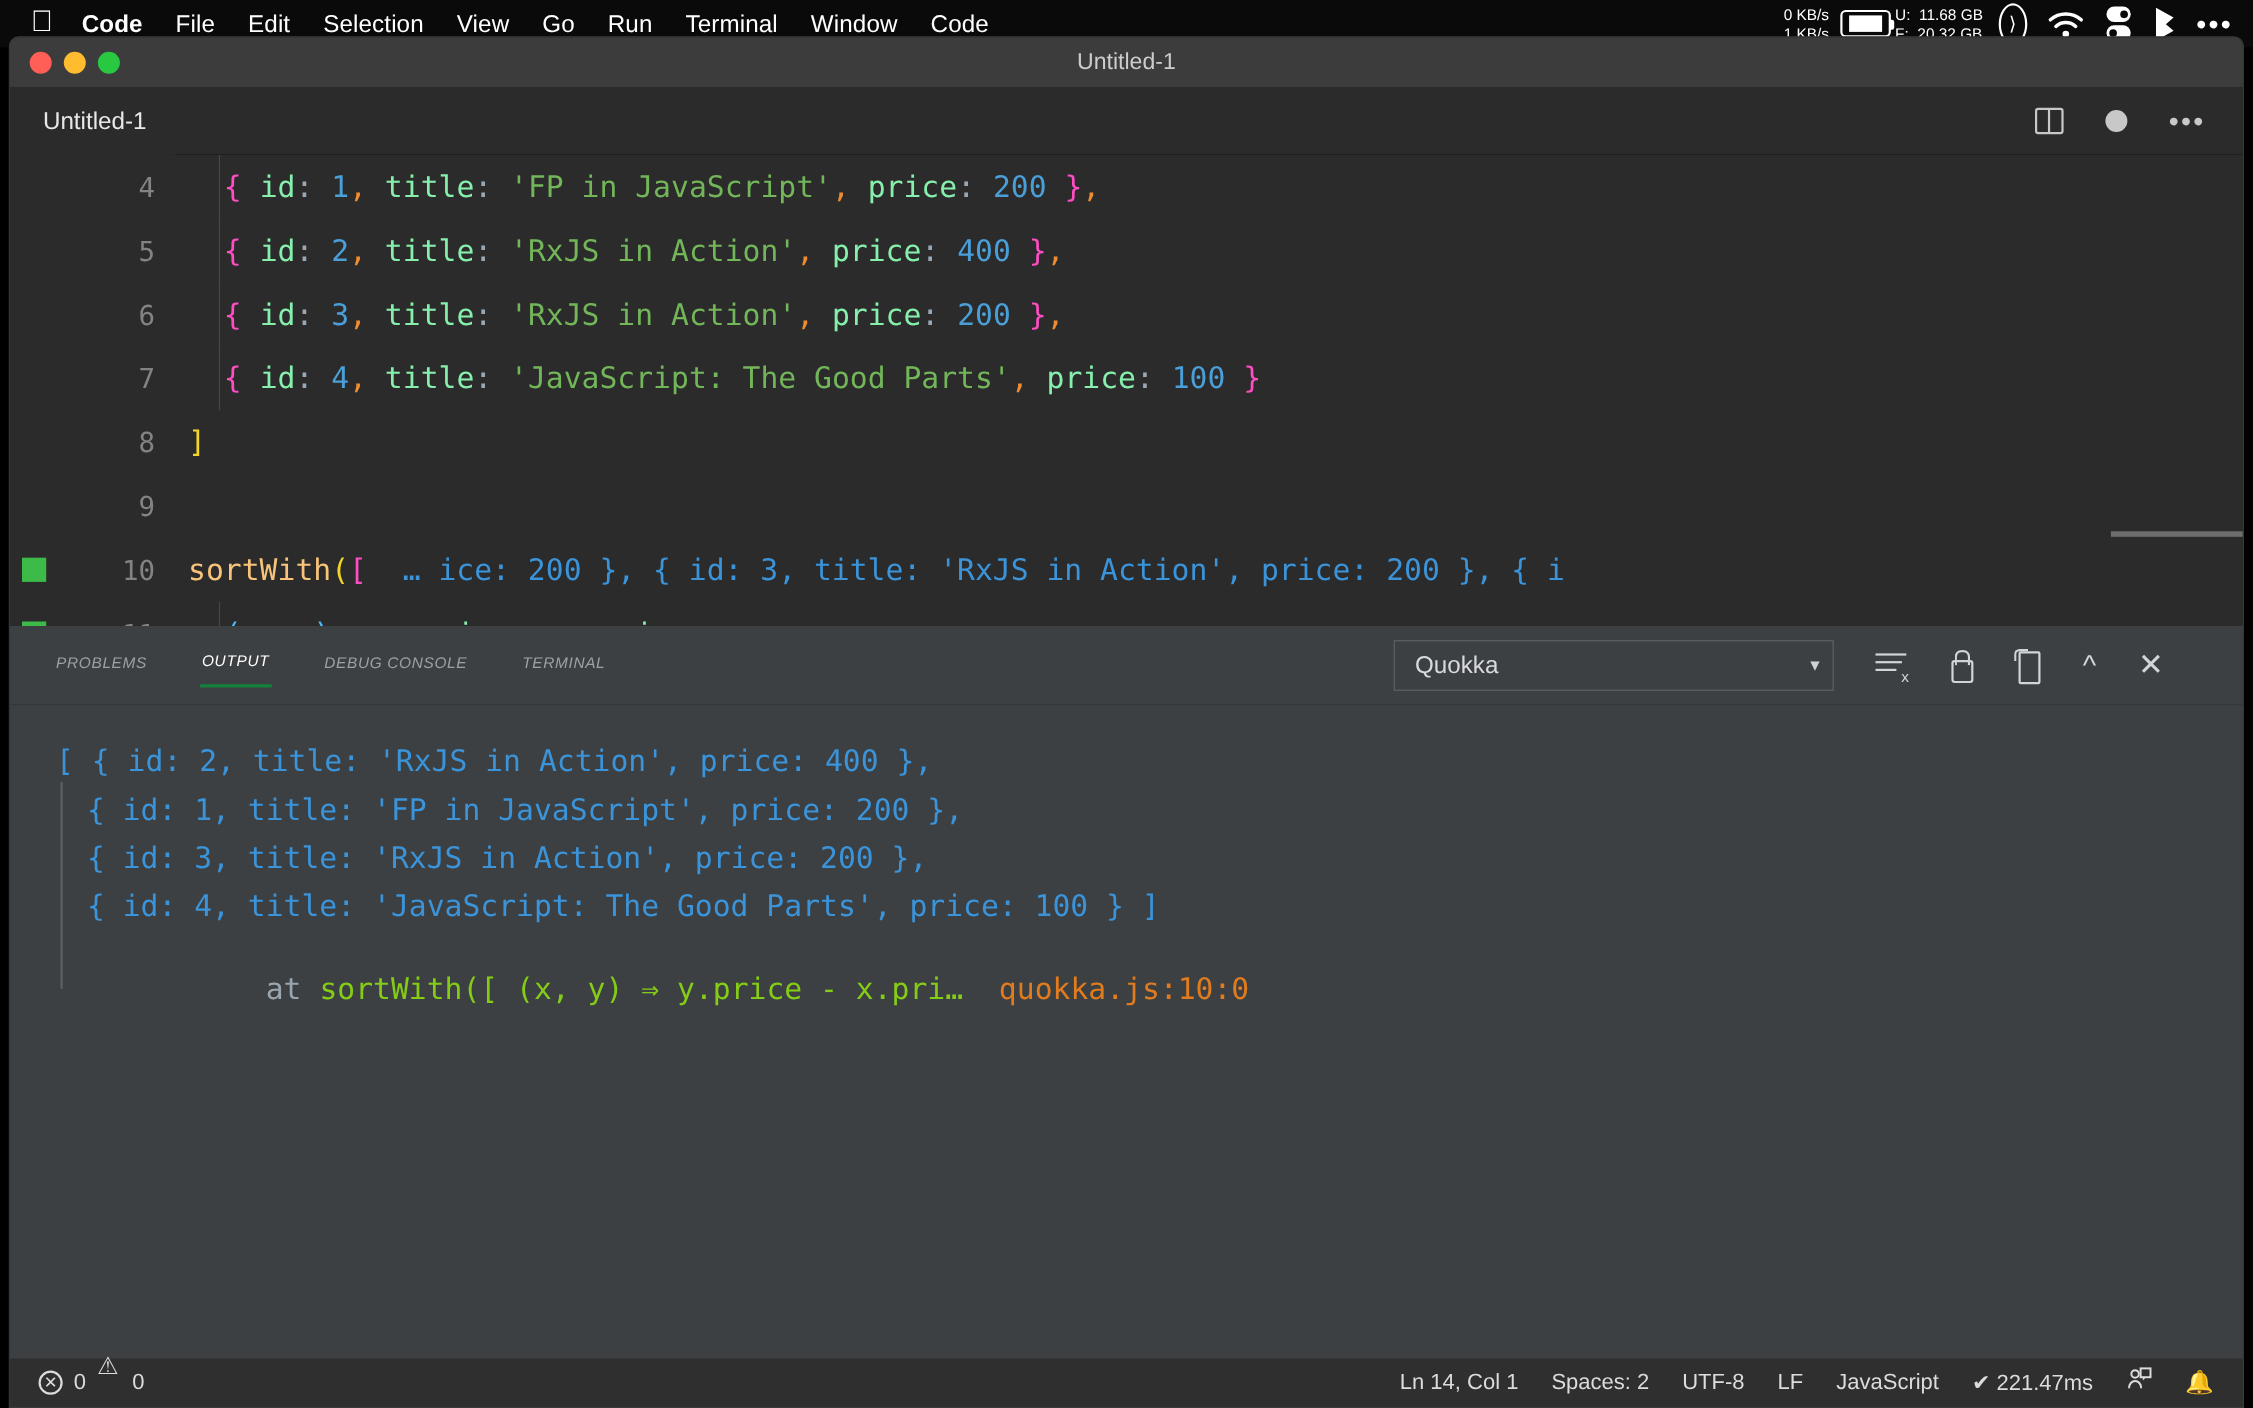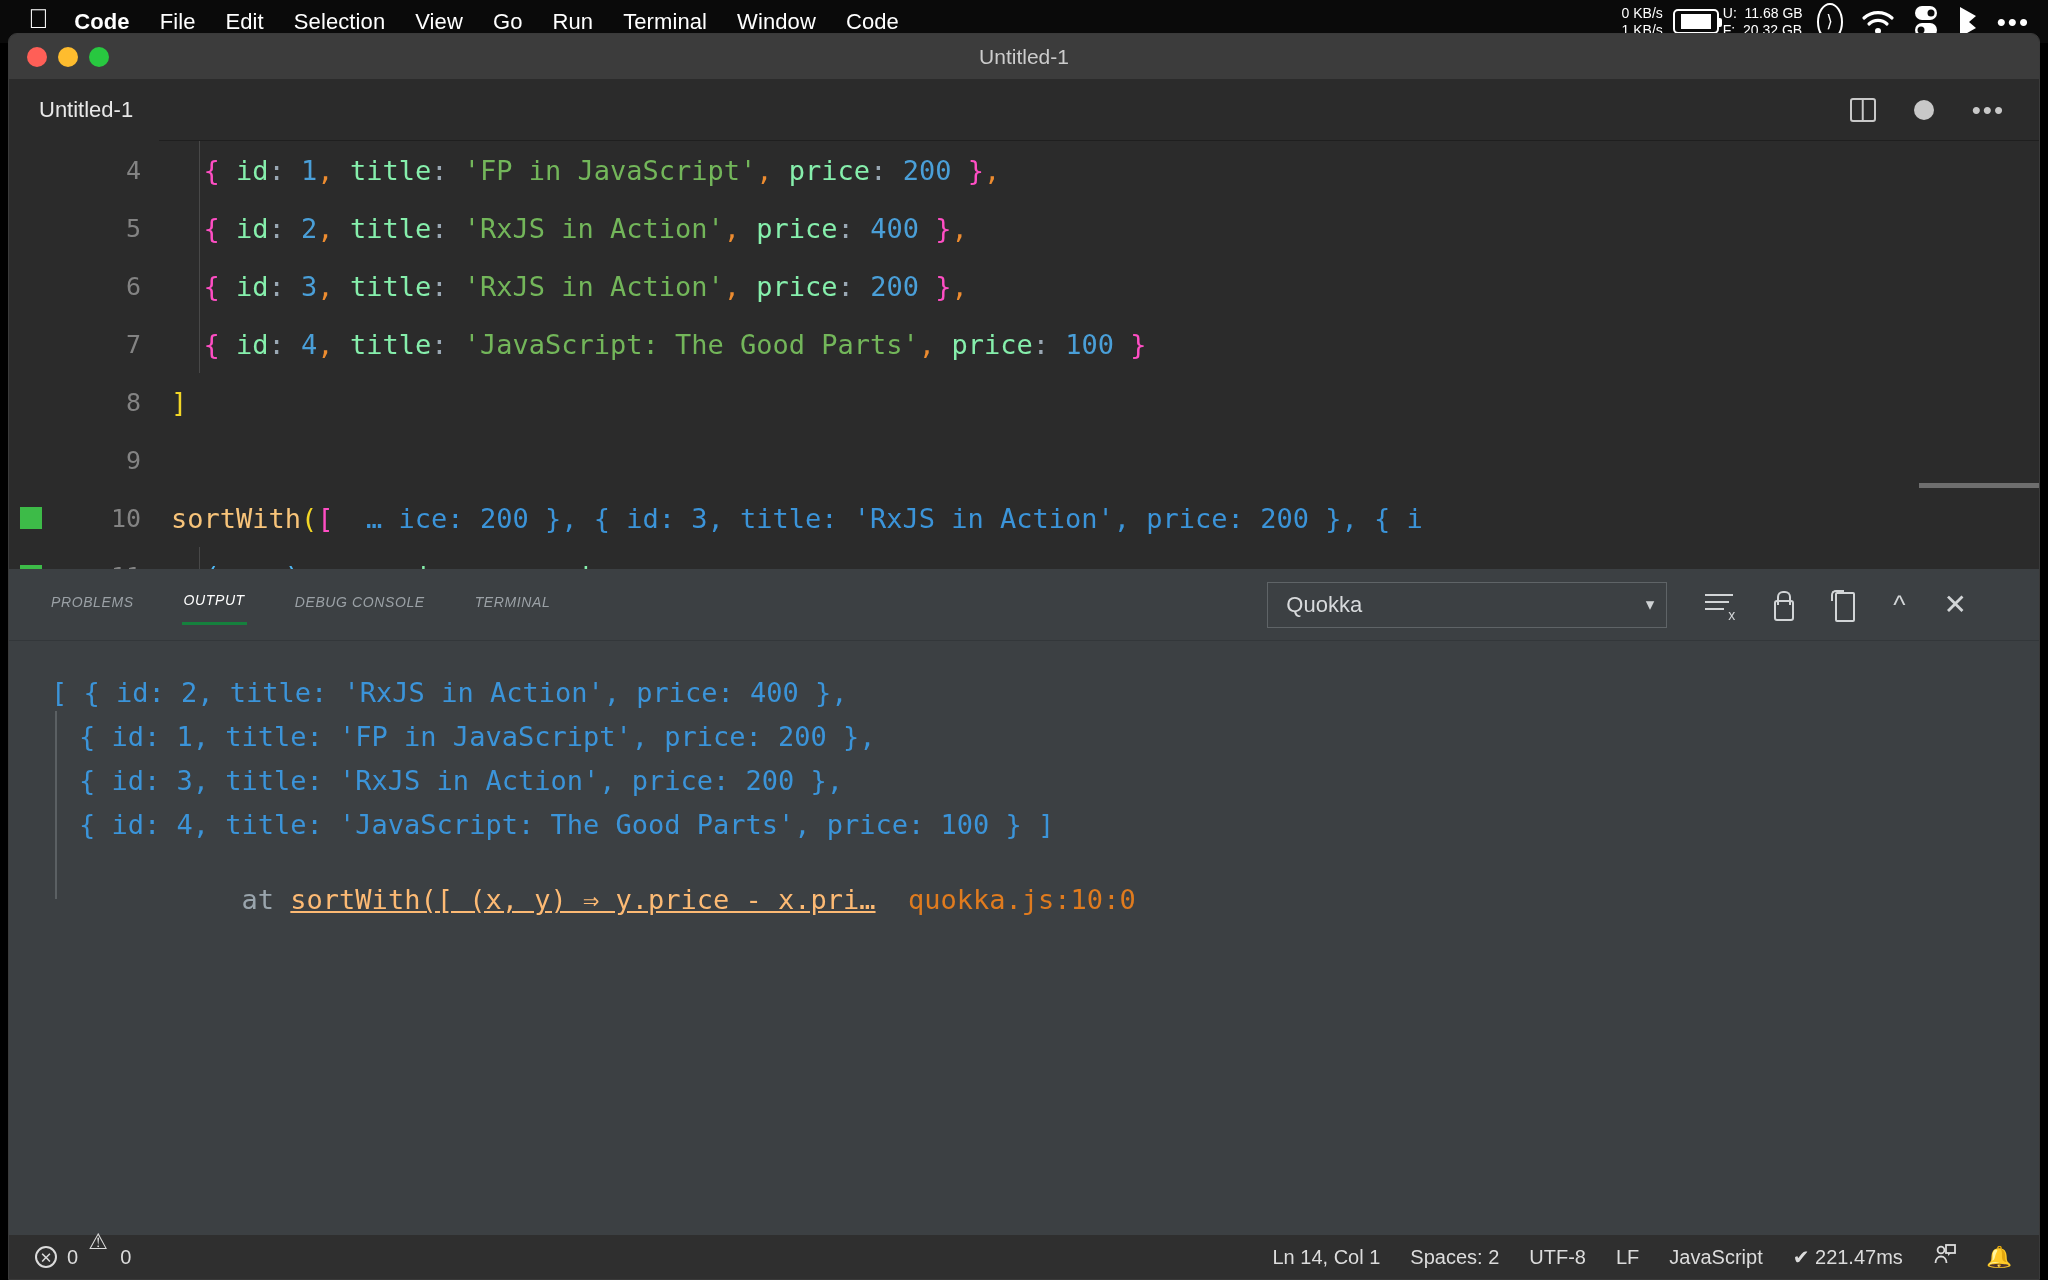--- a/index.html
+++ b/index.html
@@ -219,21 +219,21 @@
     font-size: 27px;
     position: relative;
   }
   .oline { height: 44px; white-space: pre; color: #3b94d9; }
   .ocont { position: relative; padding-left: 28px; }
   .ocont::before {
     content:""; position:absolute; left:4px; top:-10px; bottom:-2px; width:2px;
     background:#5b6063;
   }
   .o-at    { color: #9aa5ad; }
-  .o-orange{ color: #fdba74; text-decoration: underline; }
+  .o-orange{ color: #84cc16; }
   .o-link  { color: #e07b1e; }
 
   
   .statusbar {
     position: absolute; left: 0; bottom: 0;
     width: 100%; height: 44px;
     background: #2f2f2f;
     display: flex; align-items: center;
     color: #dcdcdc; font-size: 20px;
   }

